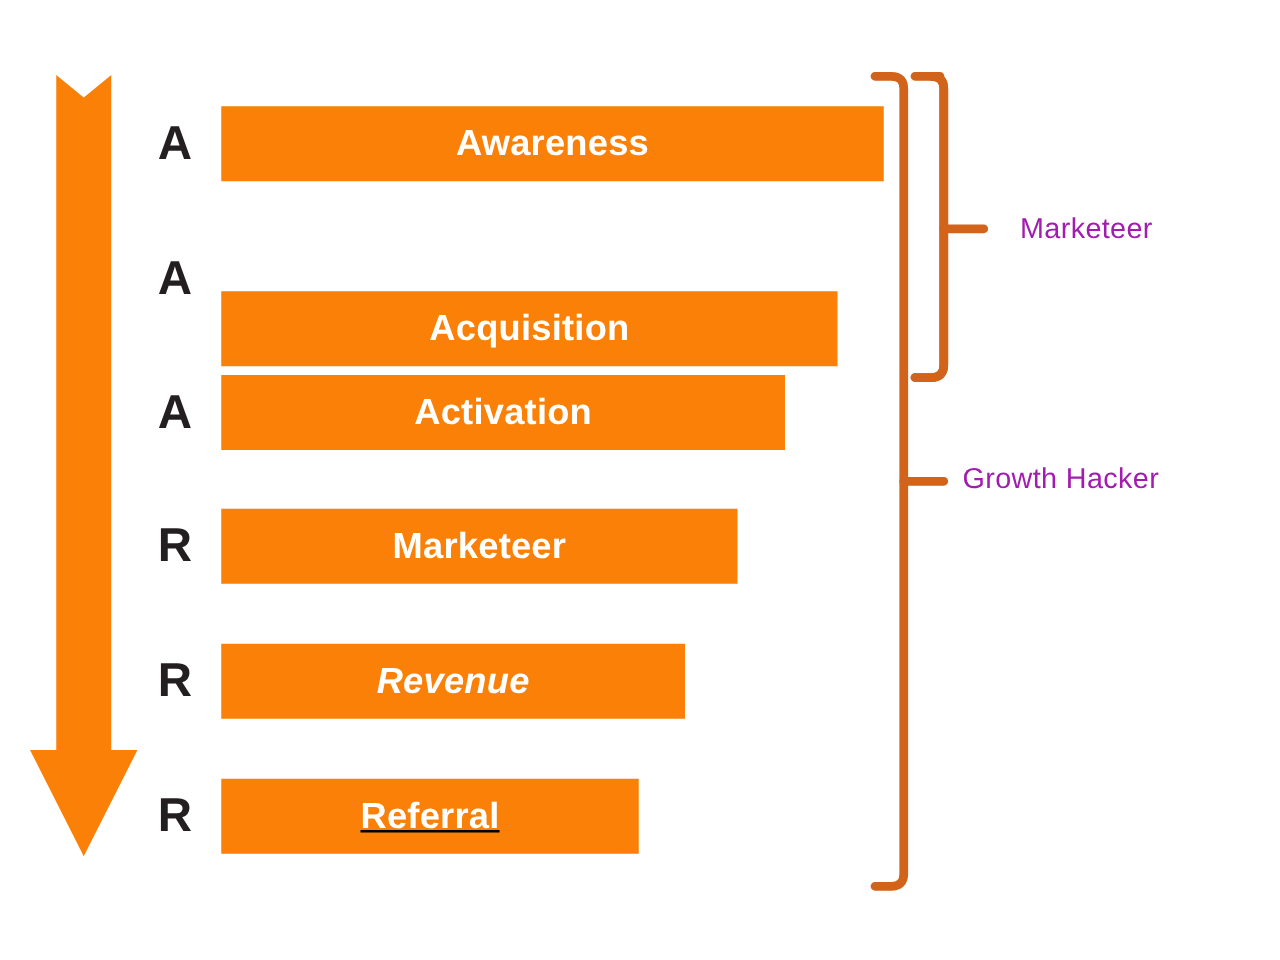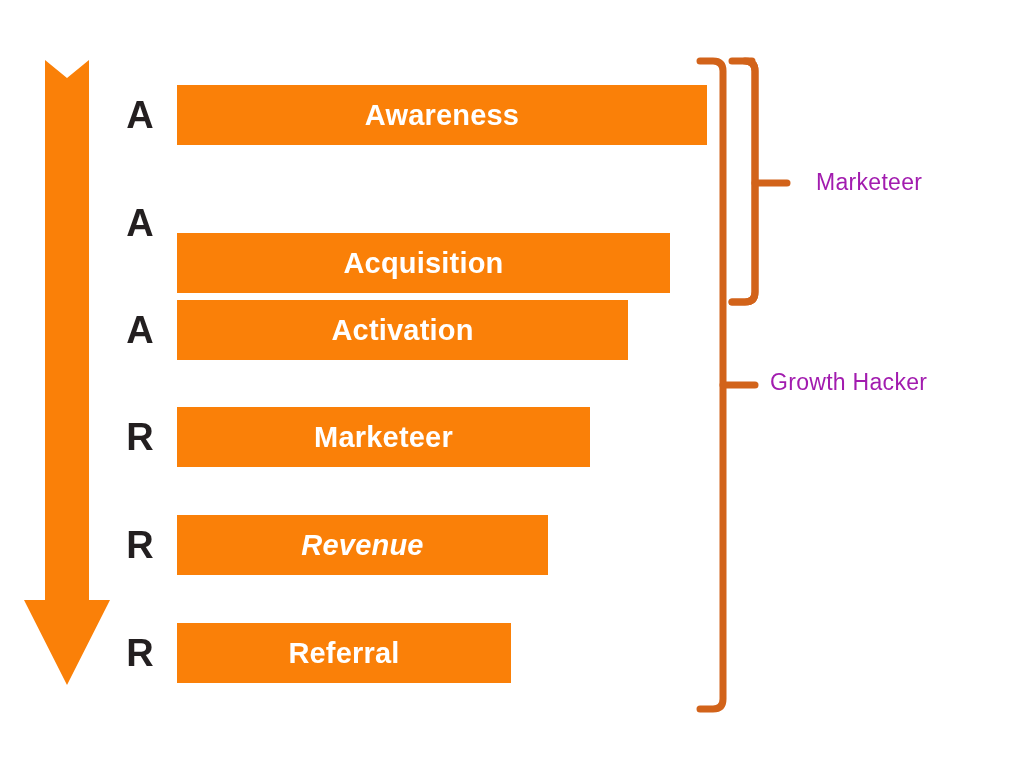--- a/index.html
+++ b/index.html
@@ -124,21 +124,21 @@
 
   <div class="row" style="top:515px;">
     <div class="row-letter">R</div>
     <div class="row-bar" style="width:371px;font-style:italic;">
       <span class="row-bar-label">Revenue</span>
     </div>
   </div>
 
   <div class="row" style="top:623px;">
     <div class="row-letter">R</div>
-    <div class="row-bar" style="width:334px;">
+    <div class="row-bar" style="width:334px;text-decoration:underline;">
       <span class="row-bar-label">Referral</span>
     </div>
   </div>
 
   <svg class="bracket-layer" viewBox="0 0 1024 768">
 
     <path d="M700,61 L713,61 Q723,61 723,71 L723,376 L723,699 Q723,709 713,709 L700,709" fill="none" stroke="#D2631A" stroke-width="7" stroke-linecap="round" stroke-linejoin="round"></path>
     <path d="M723,385 L755,385" fill="none" stroke="#D2631A" stroke-width="7" stroke-linecap="round"></path>
 
     <path d="M752,61 L745,61 Q755,61 755,71 L755,292 Q755,302 745,302 L732,302" fill="none" stroke="#D2631A" stroke-width="7" stroke-linecap="round" stroke-linejoin="round"></path>

